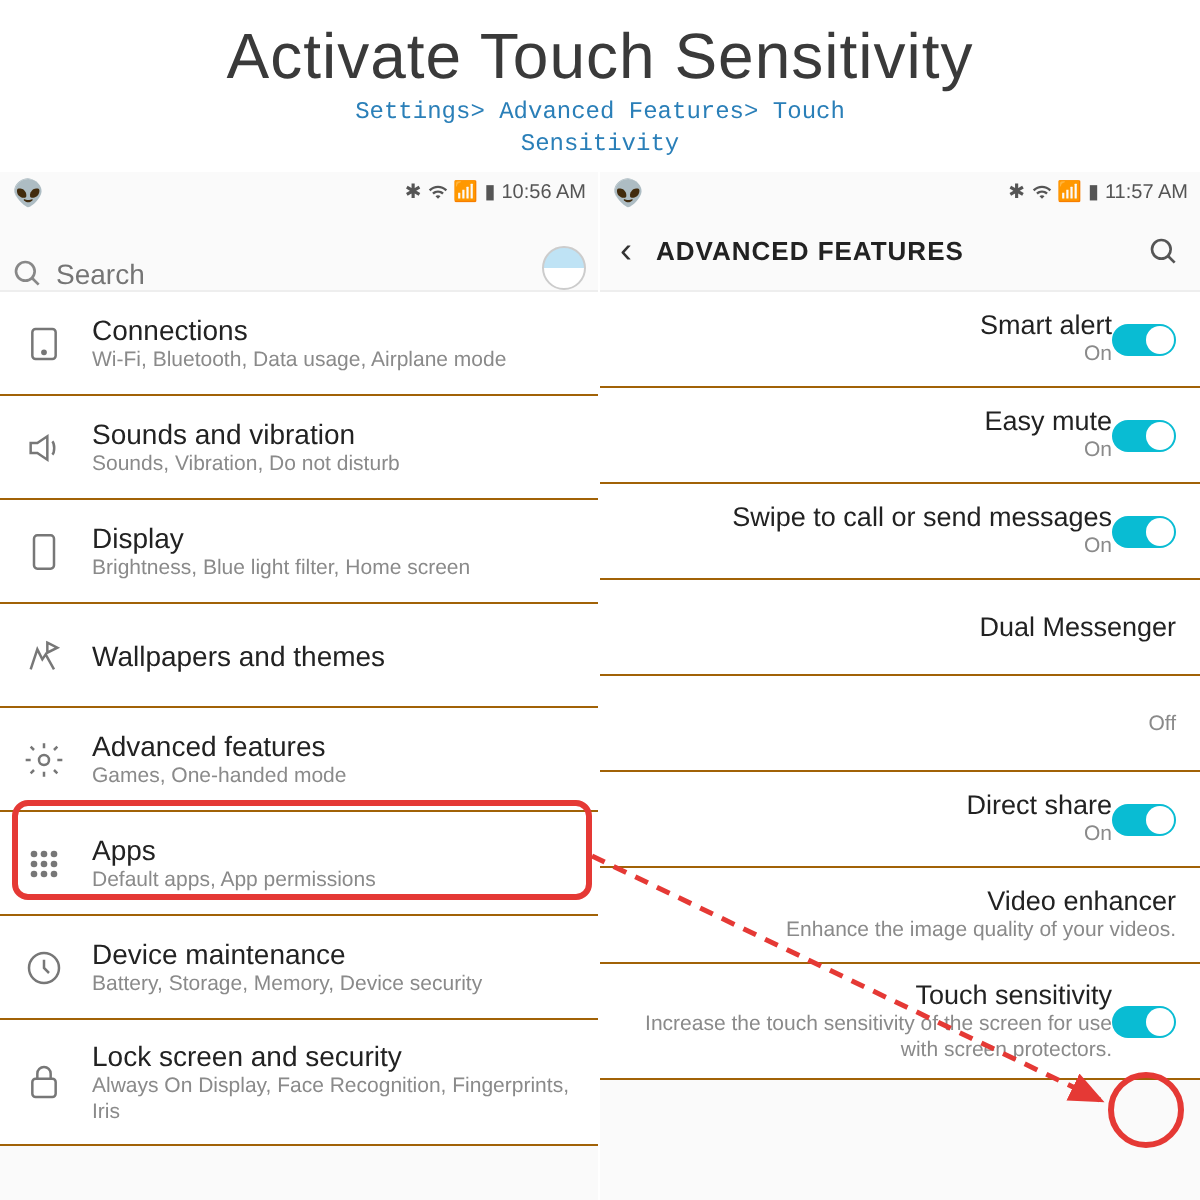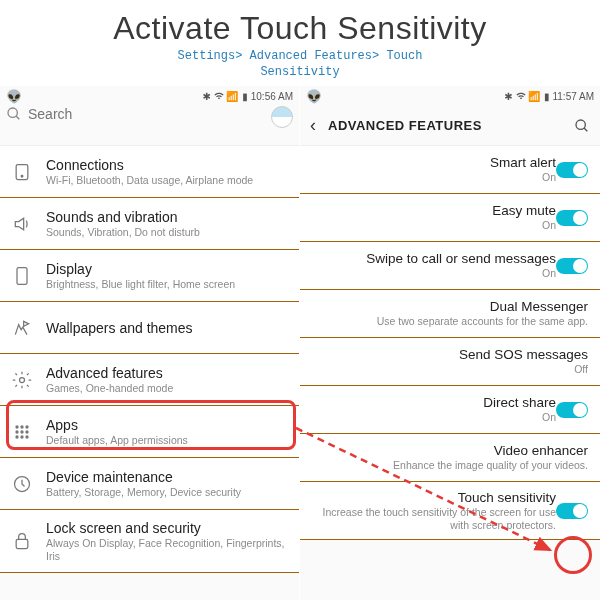--- a/index.html
+++ b/index.html
@@ -6,21 +6,21 @@
   body { font-family: -apple-system, Helvetica, Arial, sans-serif; width: 600px; height: 600px; background: #fff; overflow: hidden; position: relative; }
   .header { text-align: center; padding: 10px 0 6px; }
   .title { font-size: 32px; font-weight: 400; color: #3a3a3a; font-family: 'Century Gothic', Futura, Arial, sans-serif; letter-spacing: 0.5px; }
   .breadcrumb { color: #2a7fb8; font-size: 12px; font-family: Liberation Mono, monospace; margin-top: 2px; line-height: 1.3; }
   .panes { display: flex; width: 100%; height: 520px; }
   .pane { width: 50%; height: 100%; background: #fafafa; border-right: 1px solid #fff; display: flex; flex-direction: column; }
   .pane:last-child { border-right: none; }
   .statusbar { display: flex; justify-content: space-between; align-items: center; height: 20px; padding: 0 6px; font-size: 10px; color: #555; background: #fafafa; }
   .status-right { display: flex; gap: 3px; align-items: center; }
   .status-left { font-size: 13px; color: #777; }
-  .searchbar { display: flex; align-items: flex-start; height: 40px; background: #fafafa; padding: 0 6px; border-bottom: 1px solid #eee; }
+  .searchbar { display: flex; align-items: flex-end; height: 40px; background: #fafafa; padding: 0 6px; border-bottom: 1px solid #eee; }
   .search-ic { width: 16px; height: 16px; color: #888; margin-right: 6px; }
   .search-input { flex: 1; border: none; background: transparent; font-size: 14px; color: #888; outline: none; }
   .avatar { width: 22px; height: 22px; border-radius: 50%; background: linear-gradient(#bfe3f5 50%, #fff 50%); border: 1px solid #ccc; }
   .af-header { display: flex; align-items: center; height: 40px; padding: 0 10px; border-bottom: 1px solid #eee; }
   .back { font-size: 18px; color: #333; margin-right: 12px; }
   .af-title { font-size: 13px; font-weight: 700; color: #222; letter-spacing: 0.5px; flex: 1; }
   .mag { width: 16px; height: 16px; color: #555; }
   .list { flex: 1; overflow: hidden; }
   .row { display: flex; align-items: center; padding: 10px 12px; border-bottom: 1px solid #a16207; background: #fff; min-height: 52px; }
   .row .ic { width: 20px; height: 20px; color: #777; margin-right: 14px; flex-shrink: 0; }
@@ -197,26 +197,24 @@
         <div class="row small">
           <div class="txt">
             <div class="lbl">Swipe to call or send messages</div>
             <div class="sub">On</div>
           </div>
           <div class="toggle"></div>
         </div>
         <div class="row small">
           <div class="txt">
             <div class="lbl">Dual Messenger</div>
-            <div class="sub">Use two separate accounts for the same app.</div>
-          </div>
-        </div>
-        <div class="row small">
-          <div class="txt">
-            <div class="lbl">Send SOS messages</div>
+          </div>
+        </div>
+        <div class="row small">
+          <div class="txt">
             <div class="sub">Off</div>
           </div>
         </div>
         <div class="row small">
           <div class="txt">
             <div class="lbl">Direct share</div>
             <div class="sub">On</div>
           </div>
           <div class="toggle"></div>
         </div>

